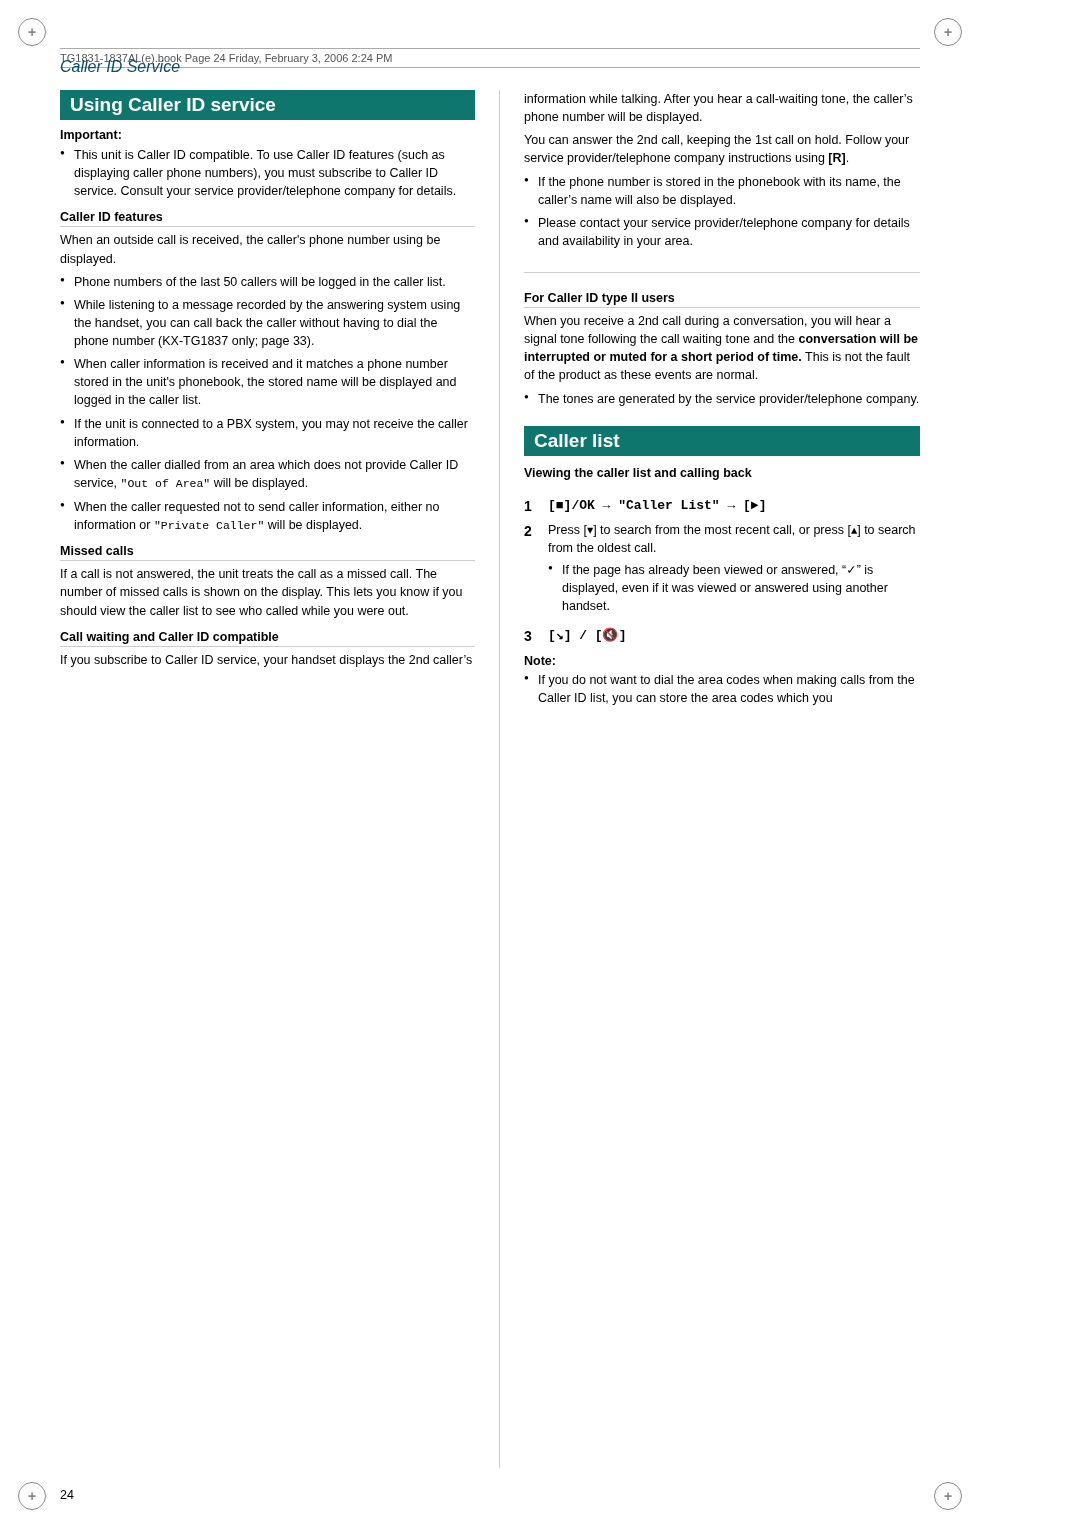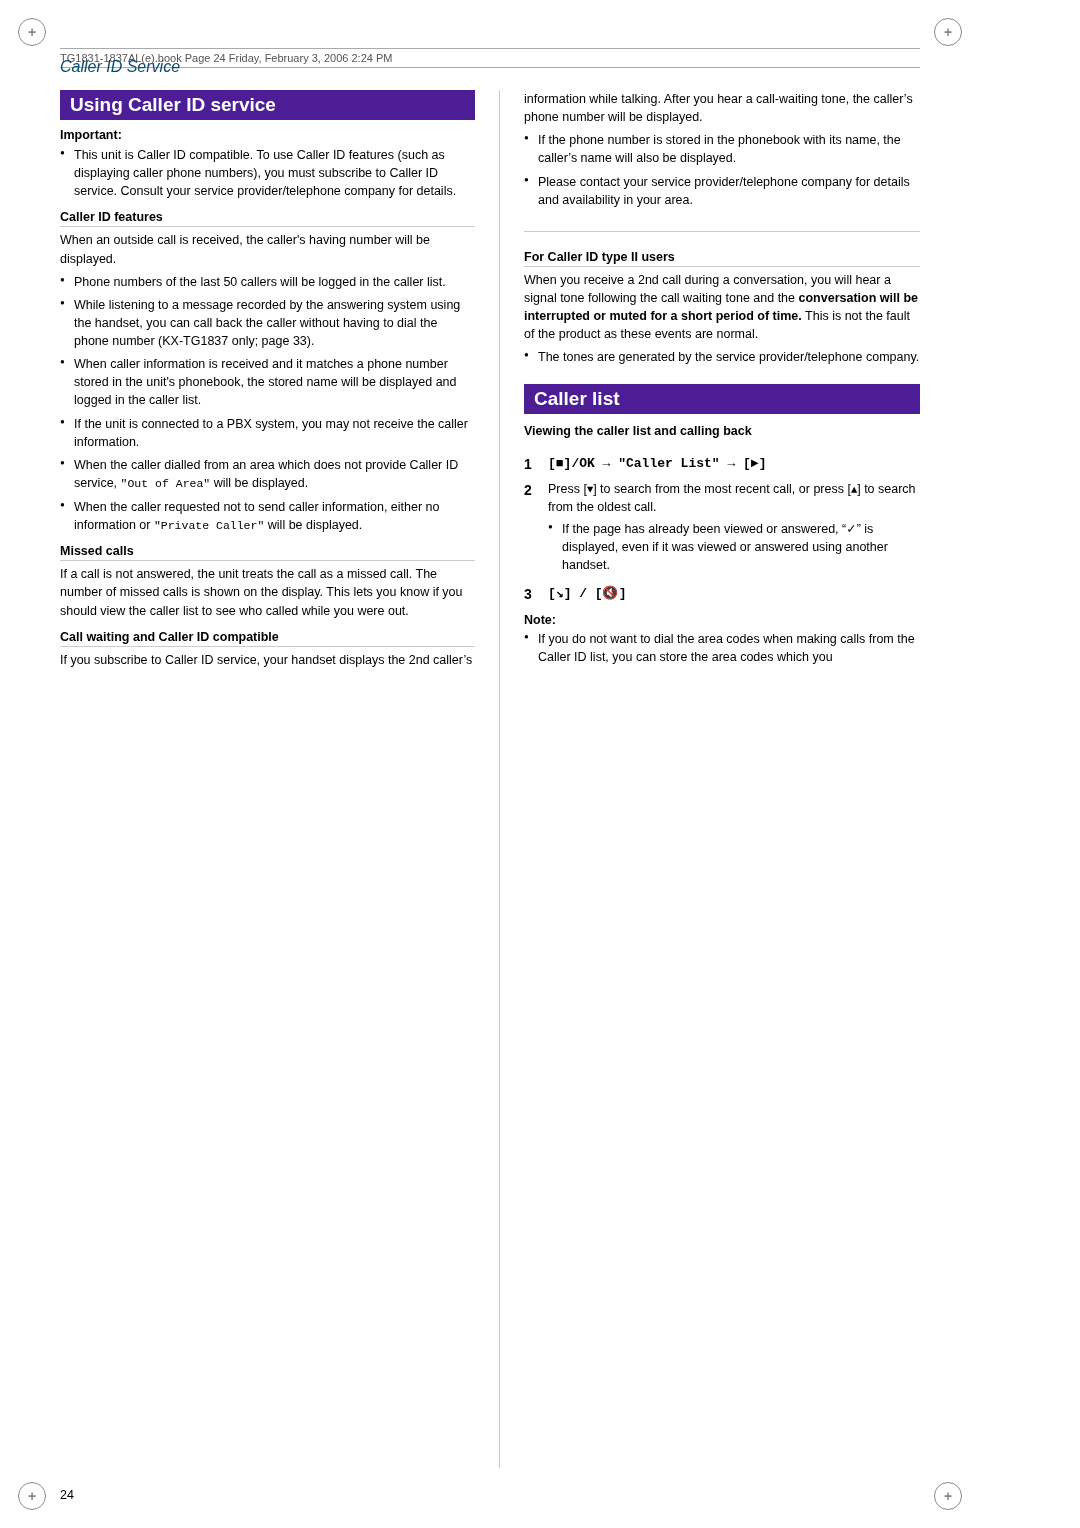--- a/index.html
+++ b/index.html
@@ -70,21 +70,21 @@
       padding-right: 24px;
       border-right: 1px solid #ccc;
     }
     .col-right {
       flex: 1;
       padding-left: 24px;
     }
 
     
     .section-title {
-      background: #4c1d95;
+      background: #0f766e;
       color: #fff;
       font-size: 19px;
       font-weight: bold;
       padding: 4px 10px;
       margin-bottom: 8px;
     }
 
     
     .subsection-head {
       font-size: 12.5px;
@@ -231,21 +231,21 @@
         <div class="important-label">Important:</div>
         <ul class="bullet-list">
           <li>
             <span>This unit is Caller ID compatible. To use Caller ID features (such as displaying caller phone numbers), you must subscribe to Caller ID service. Consult your service provider/telephone company for details.</span>
           </li>
         </ul>
       </div>
 
       <div>
         <div class="subsection-head">Caller ID features</div>
-        <p>When an outside call is received, the caller's having number will be displayed.</p>
+        <p>When an outside call is received, the caller's phone number using be displayed.</p>
         <ul class="bullet-list">
           <li>
             <span>Phone numbers of the last 50 callers will be logged in the caller list.</span>
           </li>
           <li>
             <span>While listening to a message recorded by the answering system using the handset, you can call back the caller without having to dial the phone number (KX-TG1837 only; page 33).</span>
           </li>
           <li>
             <span>When caller information is received and it matches a phone number stored in the unit's phonebook, the stored name will be displayed and logged in the caller list.</span>
           </li>
@@ -270,20 +270,23 @@
         <div class="subsection-head">Call waiting and Caller ID compatible</div>
         <p>If you subscribe to Caller ID service, your handset displays the 2nd caller’s</p>
       </div>
 
     </div>
 
     <div class="col-right">
 
       <p>
         <span>information while talking. After you hear a call-waiting tone, the caller’s phone number will be displayed.</span>
+      </p>
+      <p>
+        <span>You can answer the 2nd call, keeping the 1st call on hold. Follow your service provider/telephone company instructions using</span> <strong>[R]</strong><span>.</span>
       </p>
       <ul class="bullet-list">
         <li>
           <span>If the phone number is stored in the phonebook with its name, the caller’s name will also be displayed.</span>
         </li>
         <li>
           <span>Please contact your service provider/telephone company for details and availability in your area.</span>
         </li>
       </ul>
 

